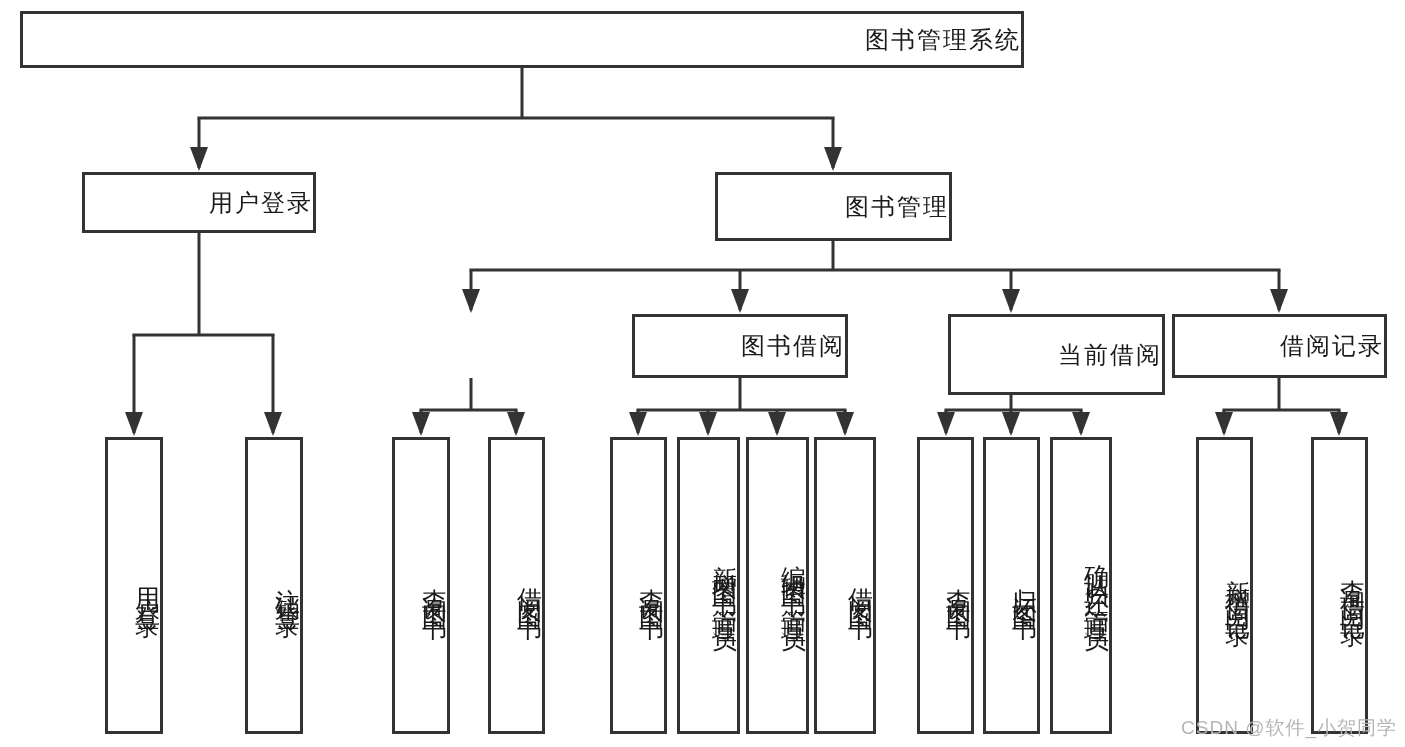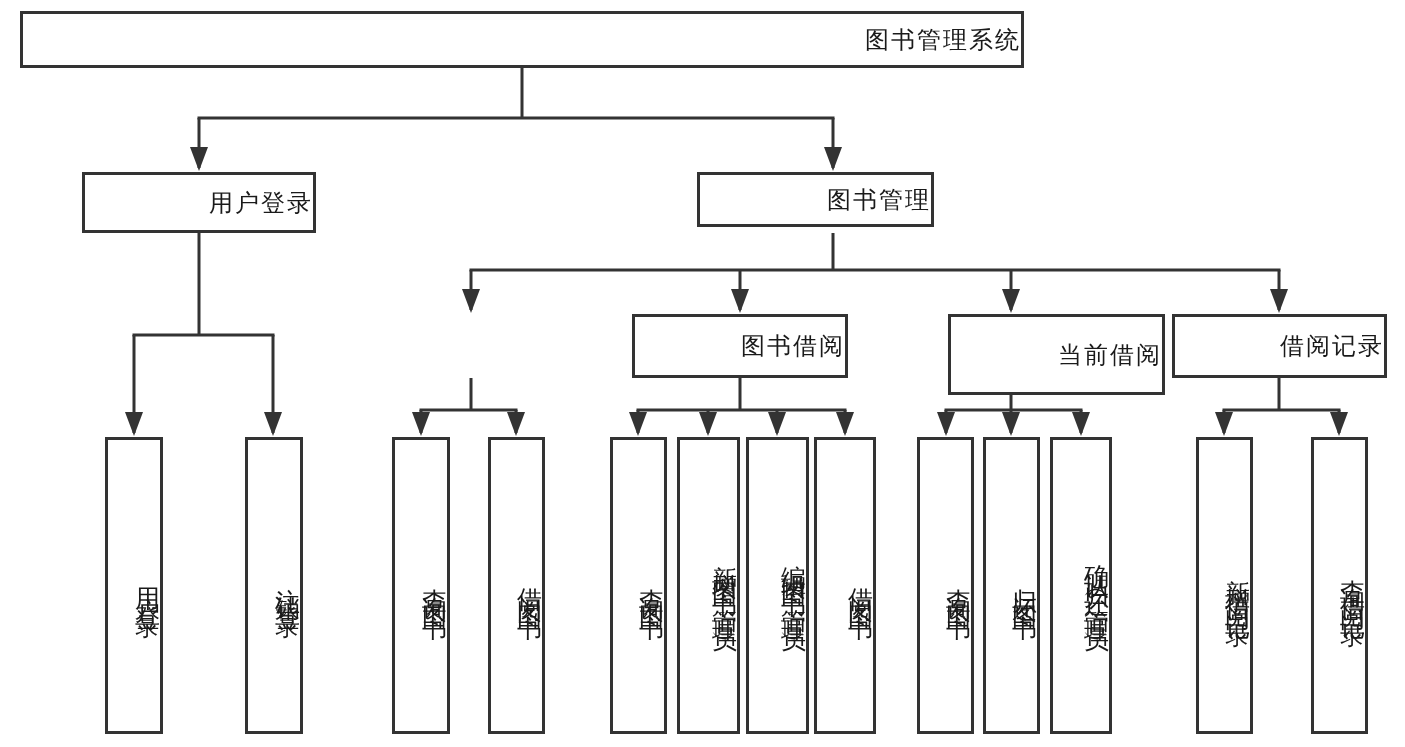--- a/index.html
+++ b/index.html
@@ -93,21 +93,21 @@
     </g>
   </svg>
 
   <div class="node h" style="left:20px;top:11px;width:1004px;height:57px">
     <span>图书管理系统</span>
   </div>
 
   <div class="node h" style="left:82px;top:172px;width:234px;height:61px">
     <span>用户登录</span>
   </div>
-  <div class="node h" style="left:697px;top:172px;width:237px;height:55px">
+  <div class="node h" style="left:715px;top:172px;width:237px;height:69px">
     <span>图书管理</span>
   </div>
 
   <div class="node h" style="left:632px;top:314px;width:216px;height:64px">
     <span>图书借阅</span>
   </div>
   <div class="node h" style="left:948px;top:314px;width:217px;height:81px">
     <span>当前借阅</span>
   </div>
   <div class="node h" style="left:1172px;top:314px;width:215px;height:64px">
@@ -151,13 +151,14 @@
     <span>确认归还（管理员）</span>
   </div>
 
   <div class="node v" style="left:1196px;top:437px;width:57px;height:297px">
     <span>新增借阅记录</span>
   </div>
   <div class="node v" style="left:1311px;top:437px;width:57px;height:297px">
     <span>查询借阅记录</span>
   </div>
 
+  <div id="watermark">CSDN @软件_小贺同学</div>
 </div>
 
 </body></html>

